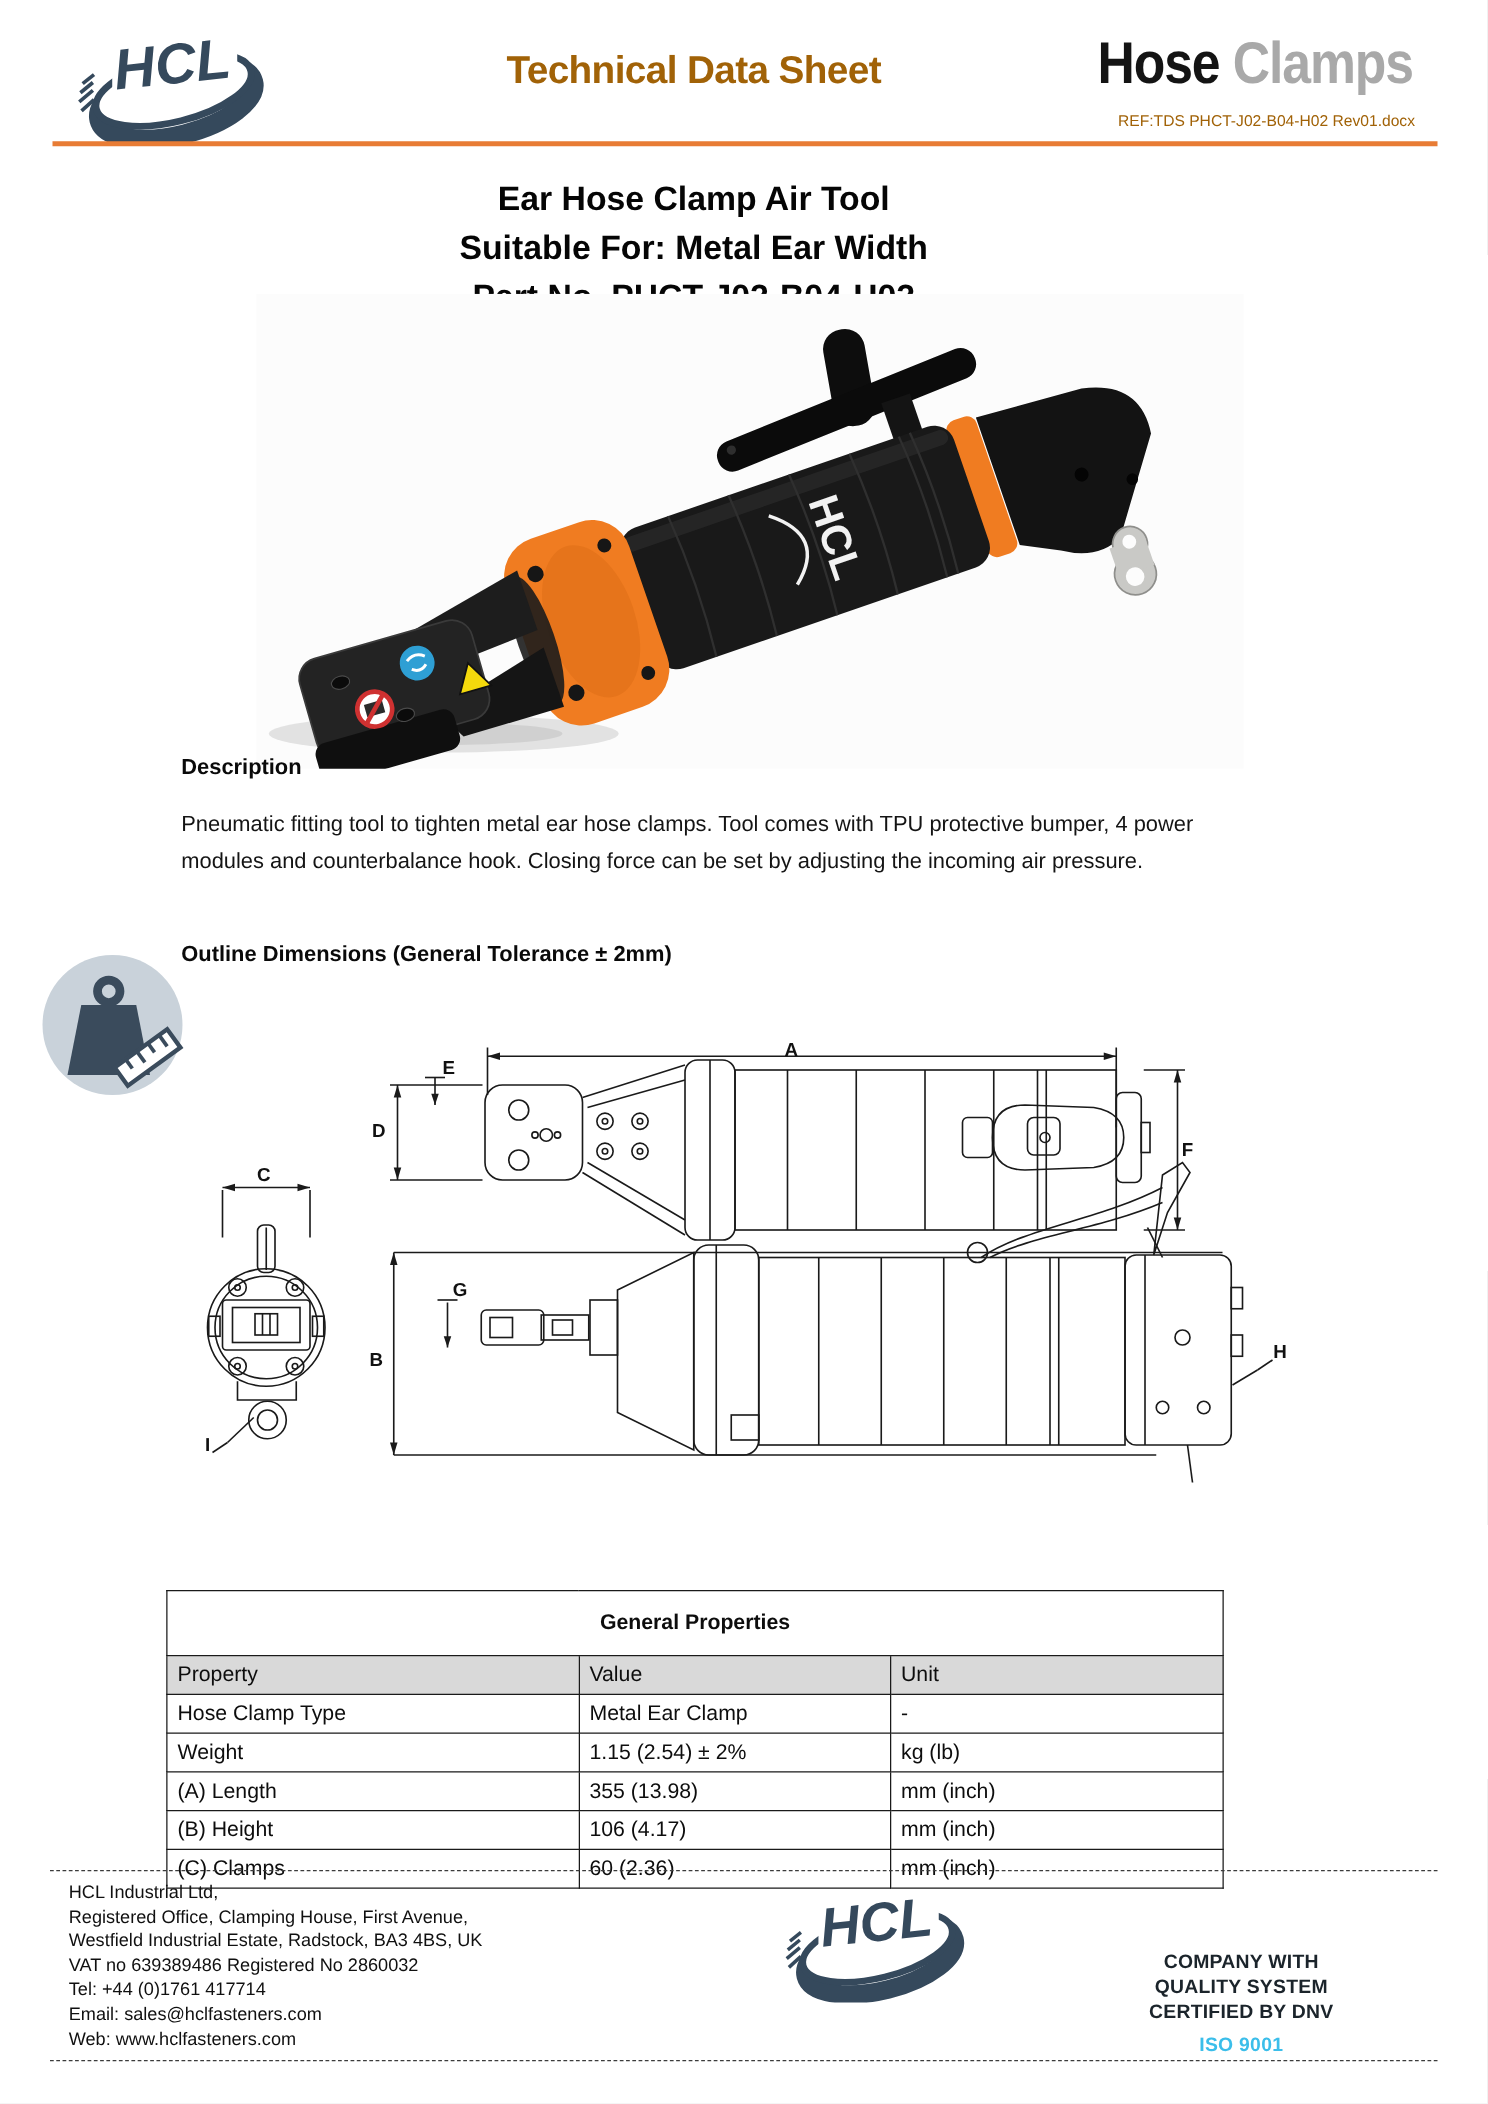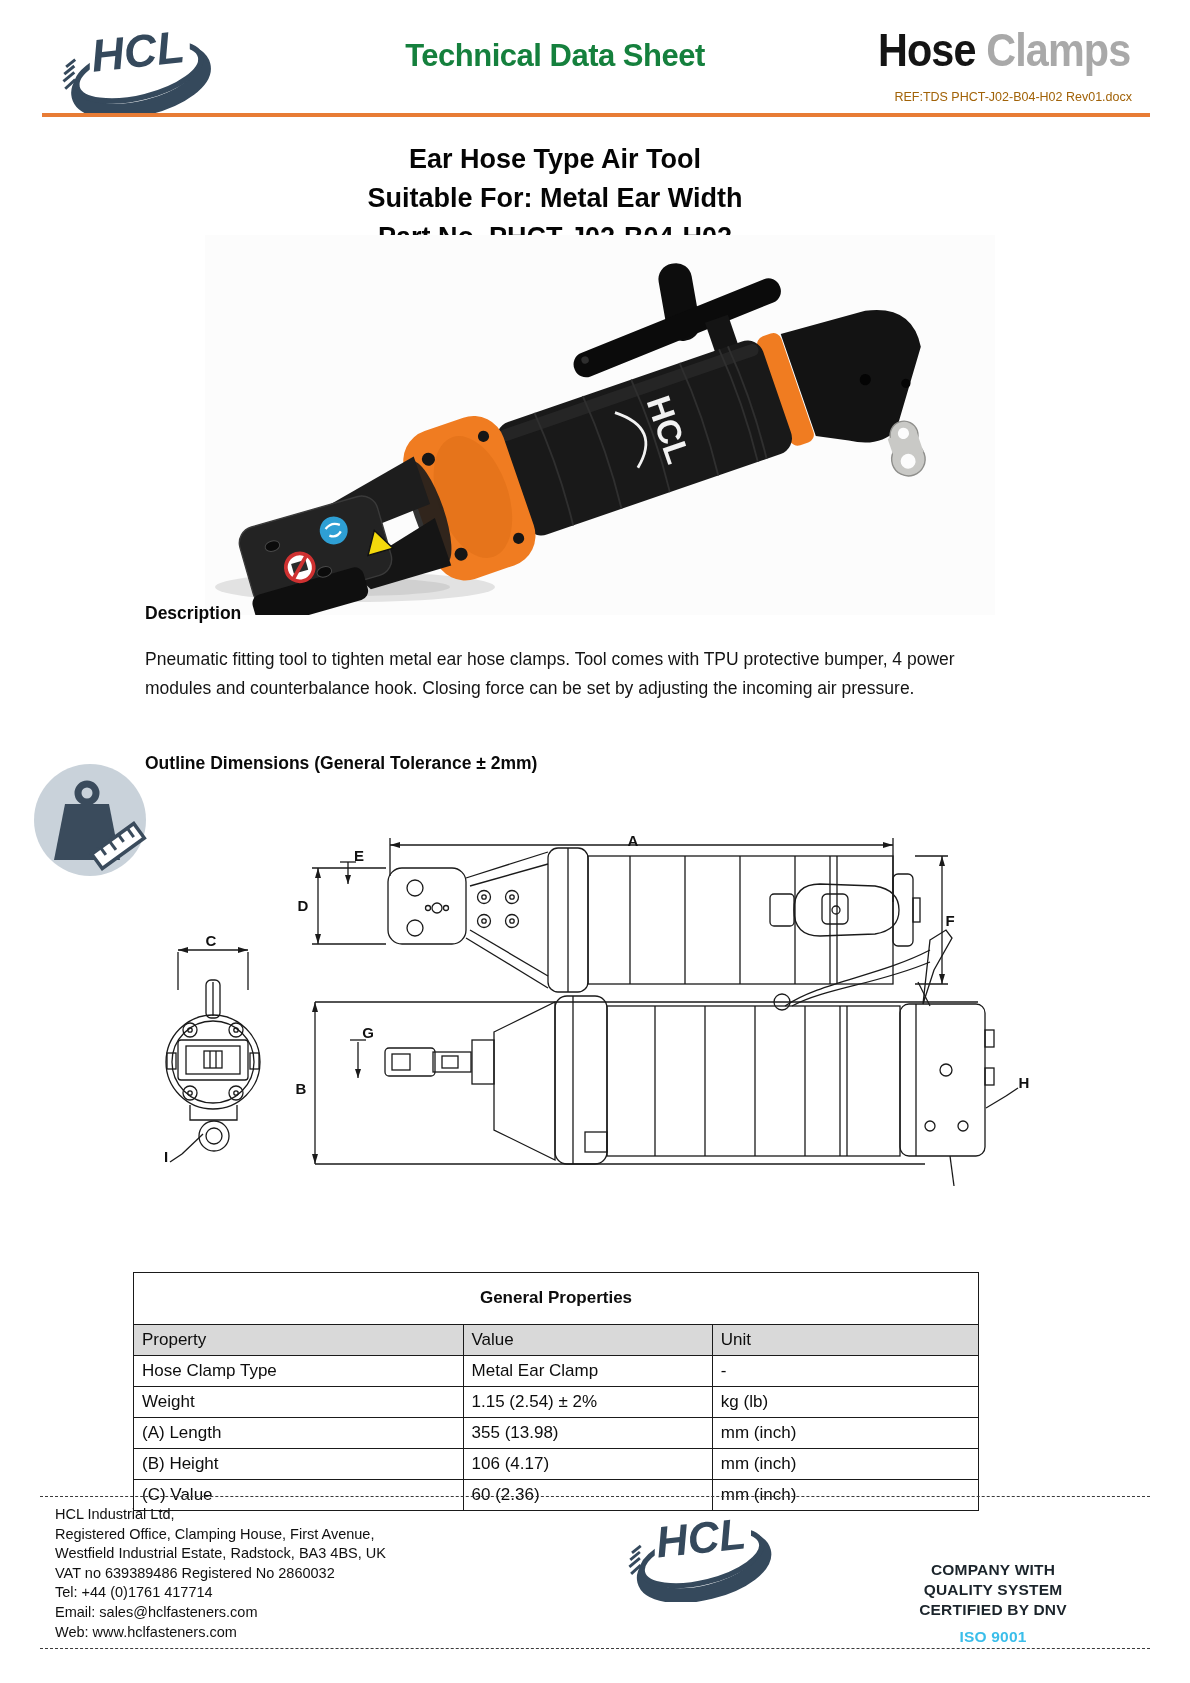--- a/index.html
+++ b/index.html
@@ -3,21 +3,21 @@
 <meta charset="utf-8">
 <style>
   html,body{margin:0;padding:0;background:#e8e8e8;}
   .page{
     position:relative;width:1190px;height:1683px;margin:0 auto;
     background:#ffffff;overflow:hidden;
     font-family:"Liberation Sans","DejaVu Sans",sans-serif;color:#111;
   }
   
   .hdr-title{position:absolute;left:250px;right:330px;top:38px;text-align:center;
-    font-size:31px;font-weight:bold;color:#15803d;letter-spacing:-0.5px;}
+    font-size:31px;font-weight:bold;color:#a16207;letter-spacing:-0.5px;}
   .brand{position:absolute;left:878px;top:22px;white-space:nowrap;
     transform:scaleX(.88);transform-origin:left top;
     font-size:47px;font-weight:800;letter-spacing:-1px;}
   .brand .hose{color:#141414;}
   .brand .clamps{color:#a9a9a9;}
   .hdr-ref{position:absolute;right:58px;top:90px;font-size:12.5px;color:#a16207;}
   .hdr-rule{position:absolute;left:42px;right:40px;top:113px;height:4px;background:#e87c35;}
   
   .title-block{position:absolute;left:0;right:80px;top:140px;text-align:center;
     font-size:27px;font-weight:bold;line-height:39px;color:#050505;}
@@ -66,21 +66,21 @@
 
   <div class="hdr-title">Technical Data Sheet</div>
 
   <div class="brand">
     <span class="hose">Hose</span><span> </span><span class="clamps">Clamps</span>
   </div>
   <div class="hdr-ref">REF:TDS PHCT-J02-B04-H02 Rev01.docx</div>
   <div class="hdr-rule"></div>
 
   <div class="title-block">
-    <div>Ear Hose Type Air Tool</div>
+    <div>Ear Hose Clamp Air Tool</div>
     <div>Suitable For: Metal Ear Width</div>
     <div>Part No. PHCT-J02-B04-H02</div>
   </div>
 
   <svg style="position:absolute;left:205px;top:235px" width="790" height="380" viewBox="0 0 790 380">
     <rect x="0" y="0" width="790" height="380" fill="#fcfcfc"></rect>
     <ellipse cx="150" cy="352" rx="140" ry="15" fill="#000" opacity="0.10"></ellipse>
     <ellipse cx="150" cy="352" rx="95" ry="9" fill="#000" opacity="0.08"></ellipse>
     <g transform="translate(85,325) rotate(-19) scale(0.93)">
 
@@ -357,21 +357,21 @@
       <td>(A) Length</td>
       <td>355 (13.98)</td>
       <td>mm (inch)</td>
     </tr>
     <tr>
       <td>(B) Height</td>
       <td>106 (4.17)</td>
       <td>mm (inch)</td>
     </tr>
     <tr>
-      <td>(C) Value</td>
+      <td>(C) Clamps</td>
       <td>60 (2.36)</td>
       <td>mm (inch)</td>
     </tr>
   </tbody>
     </table>
 
   <div class="foot-line" style="top:1496px"></div>
 
   <div class="foot-addr">
     <div>HCL Industrial Ltd,</div>

